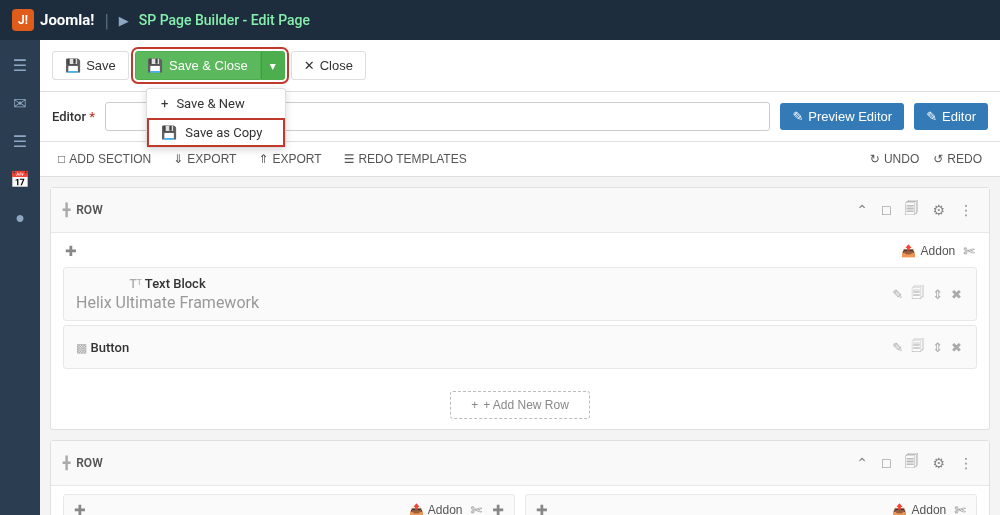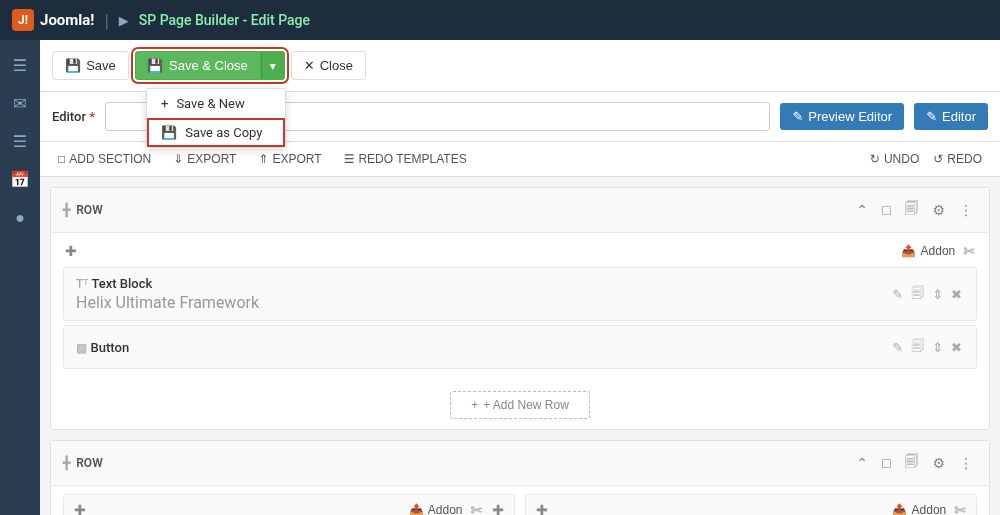--- a/index.html
+++ b/index.html
@@ -303,21 +303,21 @@
     .content-block {
       border: 1px solid #e8e8e8;
       border-radius: 3px;
       margin-bottom: 4px;
       padding: 8px 12px;
       background: #fafafa;
       display: flex;
       align-items: center;
       justify-content: space-between;
     }
-    .content-block-info { display: flex; flex-direction: column; gap: 2px; }
+    .content-block-info { display: flex; flex-direction: column; gap: 2px; align-items: center; }
     .content-block-title { font-size: 13px; color: #333; font-weight: 500; }
     .content-block-sub { font-size: 16px; color: #999; }
     .content-block-actions { display: flex; align-items: center; gap: 4px; }
     .content-action-btn {
       background: none;
       border: none;
       color: #aaa;
       font-size: 13px;
       cursor: pointer;
       padding: 2px;

